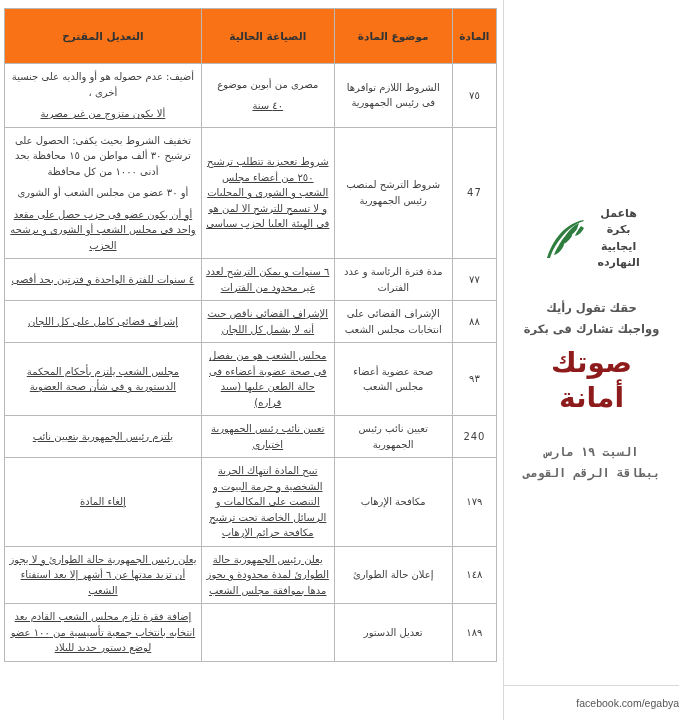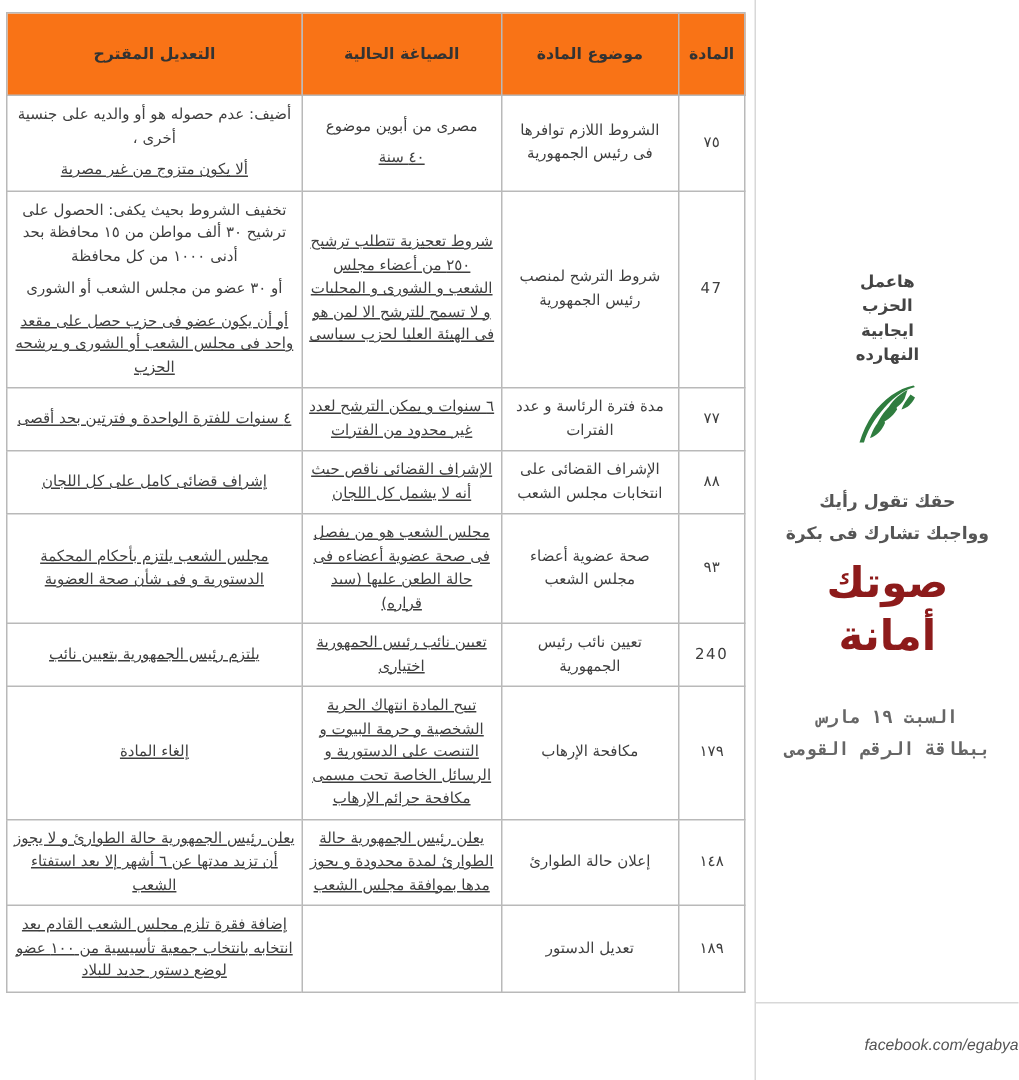--- a/index.html
+++ b/index.html
@@ -77,21 +77,21 @@
     align-items: center;
     text-align: center;
     direction: rtl;
   }
   .poster-inner {
     padding: 0 14px;
     margin-top: -30px;
   }
   .logo-row {
     display: flex;
-    flex-direction: column;
+    flex-direction: row;
     align-items: center;
     justify-content: center;
     gap: 8px;
     margin-bottom: 26px;
   }
   .logo-text {
     font-size: 11px;
     font-weight: bold;
     color: #444;
     line-height: 1.5;
@@ -120,26 +120,25 @@
     font-size: 12px;
     color: #666;
     line-height: 1.7;
     font-weight: bold;
     font-family: Liberation Mono, monospace;
   }
   .footer-bar {
     position: absolute;
     left: 0;
     right: 0;
-    bottom: 17px;
+    bottom: 0;
     height: 34px;
     border-top: 1px solid #d8d8d8;
     display: flex;
-    align-items: flex-end;
-    font-style: italic;
+    align-items: center;
   }
   .footer-text {
     direction: ltr;
     font-size: 10.5px;
     color: #555;
     padding-left: 10px;
     font-family: "Liberation Sans", sans-serif;
   }
 </style>
 </head>
@@ -232,21 +231,21 @@
           </td>
           <td class="amend-cell">
             <p>يلتزم رئيس الجمهورية بتعيين نائب</p>
           </td>
         </tr>
 
         <tr>
           <td class="num">١٧٩</td>
           <td class="subject">مكافحة الإرهاب</td>
           <td class="current">
-            <p>تبيح المادة انتهاك الحرية الشخصية و حرمة البيوت و التنصت على الدستورية و الرسائل الخاصة تحت مسمى مكافحة جرائم الإرهاب</p>
+            <p>تبيح المادة انتهاك الحرية الشخصية و حرمة البيوت و التنصت على المكالمات و الرسائل الخاصة تحت ترشيح مكافحة جرائم الإرهاب</p>
           </td>
           <td class="amend-cell">
             <p>إلغاء المادة</p>
           </td>
         </tr>
 
         <tr>
           <td class="num">١٤٨</td>
           <td class="subject">إعلان حالة الطوارئ</td>
           <td class="current">
@@ -268,21 +267,21 @@
       </tbody>
     </table>
   </div>
 
   <div class="poster">
     <div class="poster-inner">
 
       <div class="logo-row">
         <div class="logo-text">
           <div>هاعمل</div>
-          <div>الحزب</div>
+          <div>بكرة</div>
           <div>ايجابية</div>
           <div>النهارده</div>
         </div>
         <span class="logo-mark">
           <svg viewBox="0 0 46 44" width="46" height="44" aria-hidden="true">
             <g fill="#2f7d3f">
               <path d="M40 3 C30 5 20 12 13 22 C9 28 6 34 4 41 L7 41 C9 34 13 27 18 21 C25 12 33 6 41 4 Z"></path>
               <path d="M36 6 C30 9 25 14 22 20 C26 20 31 17 34 12 Z"></path>
               <path d="M28 14 C23 17 19 22 16 28 C21 28 26 24 29 19 Z"></path>
               <path d="M20 24 C16 27 13 32 11 38 C15 37 19 33 21 28 Z"></path>

